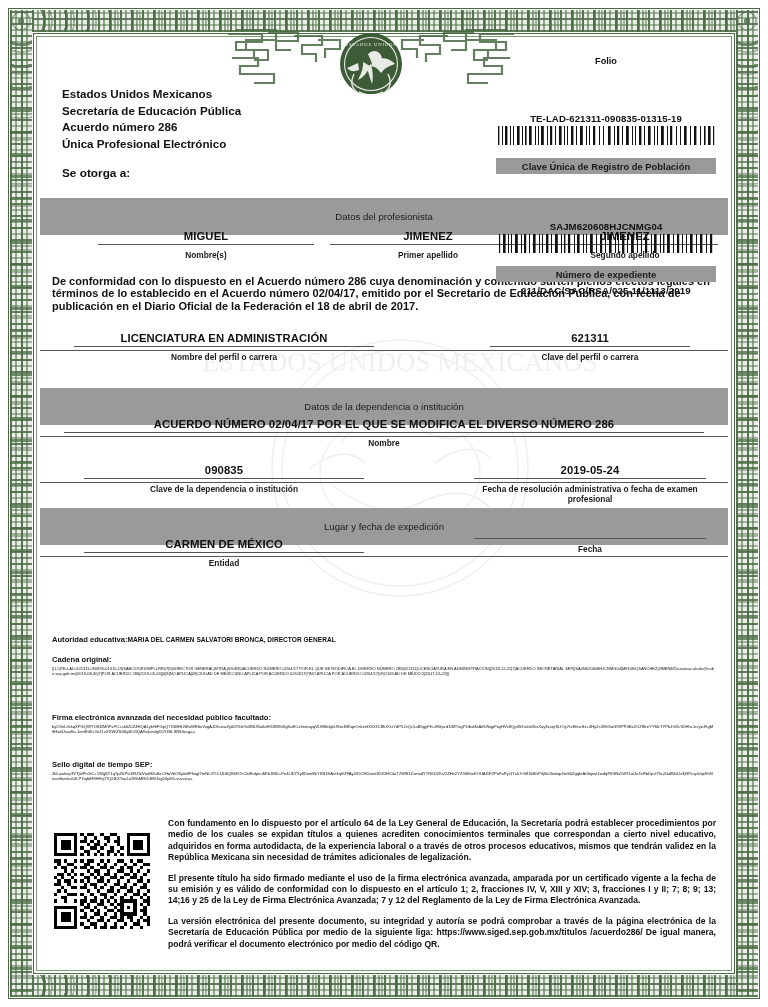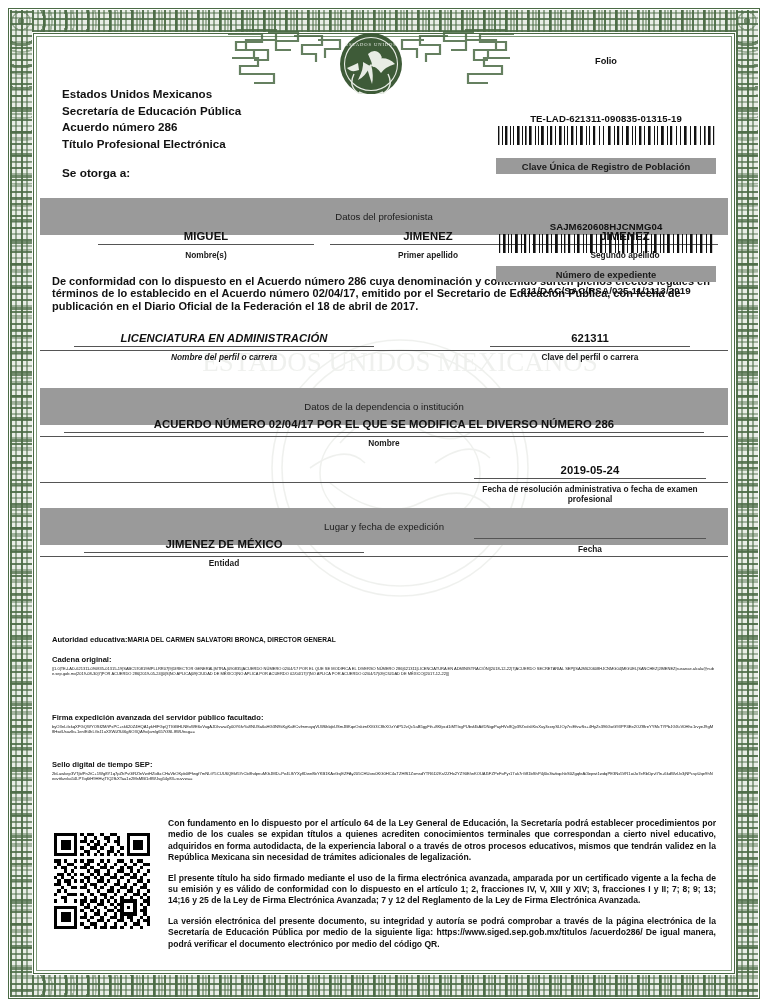--- a/index.html
+++ b/index.html
@@ -324,21 +324,21 @@
           <path d="M17 10 q6 12 -4 19 q-8 5 -13 5"></path>
           <path d="M-12 28 q12 6 24 0"></path>
         </g>
       </g>
     </svg>
 
     <div class="head-left">
       <div class="l">Estados Unidos Mexicanos</div>
       <div class="l">Secretaría de Educación Pública</div>
       <div class="l">Acuerdo número 286</div>
-      <div class="l">Título Profesional Electrónica</div>
+      <div class="l">Única Profesional Electrónico</div>
     </div>
     <div class="otorga">Se otorga a:</div>
 
     <div class="head-right">
       <div class="hr-label">Folio</div>
       <div class="hr-val">TE-LAD-621311-090835-01315-19</div>
       <svg class="barcode" viewBox="0 0 220 19" preserveAspectRatio="none">
         <g fill="#111">
           <rect x="2" y="0" width="1.4" height="19"></rect>
             <rect x="6" y="0" width="1" height="19"></rect>
@@ -465,73 +465,78 @@
       <div class="cap">Primer apellido</div>
     </div>
     <div class="field" style="left:492px; top:192px; width:186px;">
       <div class="val">JIMENEZ</div>
       <div class="rule"></div>
       <div class="cap">Segundo apellido</div>
     </div>
 
     <div class="legal-par" style="top:237px;">De conformidad con lo dispuesto en el Acuerdo número 286 cuya denominación y contenido surten plenos efectos legales en términos de lo establecido en el Acuerdo número 02/04/17, emitido por el Secretario de Educación Pública, con fecha de publicación en el Diario Oficial de la Federación el 18 de abril de 2017.</div>
 
-    <div class="field" style="left:34px; top:294px; width:300px;font-style:italic;">
+    <div class="field" style="left:34px; top:294px; width:300px;">
       <div class="val">LICENCIATURA EN ADMINISTRACIÓN</div>
       <div class="rule"></div>
       <div class="cap">Nombre del perfil o carrera</div>
     </div>
     <div class="field" style="left:450px; top:294px; width:200px;">
       <div class="val">621311</div>
       <div class="rule"></div>
       <div class="cap">Clave del perfil o carrera</div>
     </div>
     <div class="rule-full" style="top:312px;"></div>
 
     <div class="sec-band" style="top:350px;">Datos de la dependencia o institución</div>
 
     <div class="field" style="left:24px; top:380px; width:640px;">
       <div class="val">ACUERDO NÚMERO 02/04/17 POR EL QUE SE MODIFICA EL DIVERSO NÚMERO 286</div>
       <div class="rule"></div>
       <div class="cap">Nombre</div>
     </div>
     <div class="rule-full" style="top:398px;"></div>
 
+    <div class="field" style="left:44px; top:426px; width:280px;">
+      <div class="val">090835</div>
+      <div class="rule"></div>
+      <div class="cap">Clave de la dependencia o institución</div>
+    </div>
     <div class="field" style="left:434px; top:426px; width:232px;">
       <div class="val">2019-05-24</div>
       <div class="rule"></div>
       <div class="cap">Fecha de resolución administrativa o fecha de examen profesional</div>
     </div>
     <div class="rule-full" style="top:444px;"></div>
 
     <div class="sec-band" style="top:470px;">Lugar y fecha de expedición</div>
 
     <div class="field" style="left:44px; top:500px; width:280px;">
-      <div class="val">JIMENEZ DE MÉXICO</div>
+      <div class="val">CARMEN DE MÉXICO</div>
       <div class="rule"></div>
       <div class="cap">Entidad</div>
     </div>
     <div class="field" style="left:434px; top:500px; width:232px;">
       <div class="rule"></div>
       <div class="cap">Fecha</div>
     </div>
     <div class="rule-full" style="top:518px;"></div>
 
 
     <div class="sig-block" style="top:597px;">
       <p class="sig-h"><span>Autoridad educativa:</span><span class="inl">MARIA DEL CARMEN SALVATORI BRONCA, DIRECTOR GENERAL</span></p>
     </div>
 
     <div class="sig-block" style="top:617px;">
       <p class="sig-h">Cadena original:</p>
       <div class="sig-body cadena">||1.0|TE-LAD-621311-090835-01315-19|SABC570819MPLLRR07|9|DIRECTOR GENERAL|MTRA.|090835|ACUERDO NÚMERO 02/04/17 POR EL QUE SE MODIFICA EL DIVERSO NÚMERO 286|621311|LICENCIATURA EN ADMINISTRACIÓN||2018-12-22|7|ACUERDO SECRETARIAL SEP||SAJM620608HJCNMG04|MIGUEL|SANCHEZ|JIMENEZ|susanae.alcala@nube.sep.gob.mx|2019-08-30|7|POR ACUERDO 286|2019-05-24||0|S|NO APLICA|09|CIUDAD DE MÉXICO|NO APLICA POR ACUERDO 02/04/17|7|NO APLICA POR ACUERDO 02/04/17|09|CIUDAD DE MÉXICO||2017-12-22|||</div>
     </div>
 
     <div class="sig-block" style="top:675px;">
-      <p class="sig-h">Firma expedición avanzada del servidor público facultado:</p>
+      <p class="sig-h">Firma electrónica avanzada del necesidad público facultado:</p>
       <div class="sig-body">byO3nLiIxkqXPGQWYOSf2M/iPsPC+sk620Z4HQA1ykH/FGpQTIGBHLNExWE6xVugAJDIvwwZy00Y6fvYa8NUSa6aHG3N9kKgKaECvfmmoyqVLW6hlqbUSmJBKqeOskimfX/G3C8hXOzYdP52vQc5aB5gyFih+8Kfpcd1iMTIxgPUbsf4kAifDNqpPayHVx8Qp39ZrolsliKisXuy3xxrySLIOy7rcEfvwSs+4HyZs396GoG93PP4Ee2OZf8reYYMcTYPbJGXcV0Hhc1rvyeJ9gM8HsdUsuzIb+1en/E4hLGrJ1uXXWiZS46gSO3QA9x/jamlg657t3SLIfWUtrag==</div>
     </div>
 
     <div class="sig-block" style="top:722px;">
       <p class="sig-h">Sello digital de tiempo SEP:</p>
       <div class="sig-body">2bLawkep3VTjb/Pn2tC+1Wg8Y1q7pZhPvGlRZlnVwtHZidkcCHaVbOKpb0fFfwgf7mNLtY5CUU6QEkf5YrCb/fhdpnuMGiJMD+Pe4L8/YXyflDwn8bYKB1KAvGsjEZFAy205CHUorx0KG0HC4aTZHfS1ZxmsdYTR6D2Ks/2ZHx2YZ90E/wKOUAl5FZPeFoPyr17uk7rG81bShP4jl0x3twbqchbS0ZgqfeA/4epwt1wdqPE3Nx5VR1oiJo7eRbDpvl7ln+6kdWzUv3jNPcspUqe9hNeovttkzvka54LP7iq6tH9HHvjTIQ2fkXTaa1e2MsMB/1r8WJsg54y83+suvvw==</div>
     </div>
 
     <svg class="qr" viewBox="0 0 29 29" shape-rendering="crispEdges">
       <rect width="29" height="29" fill="#fff"></rect>

